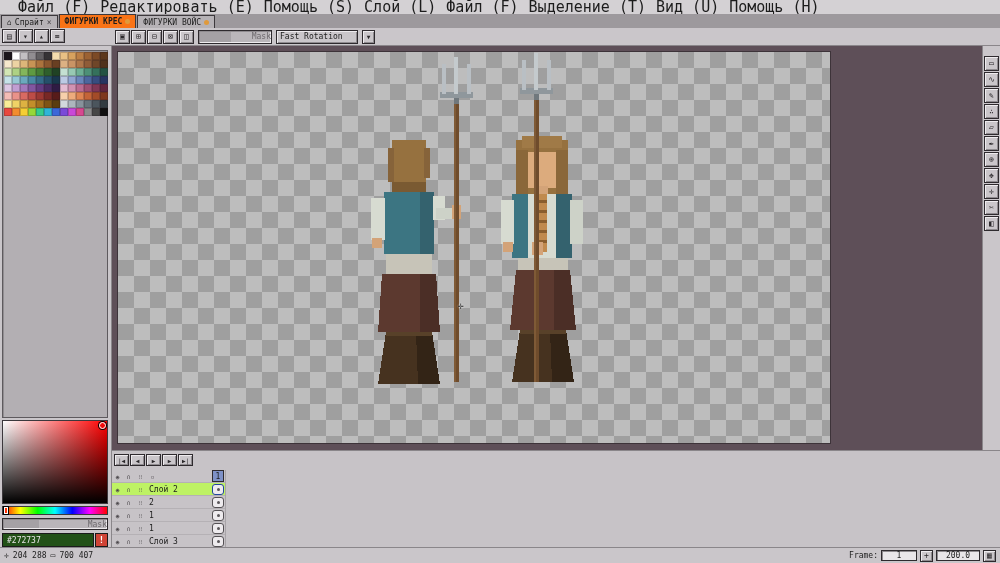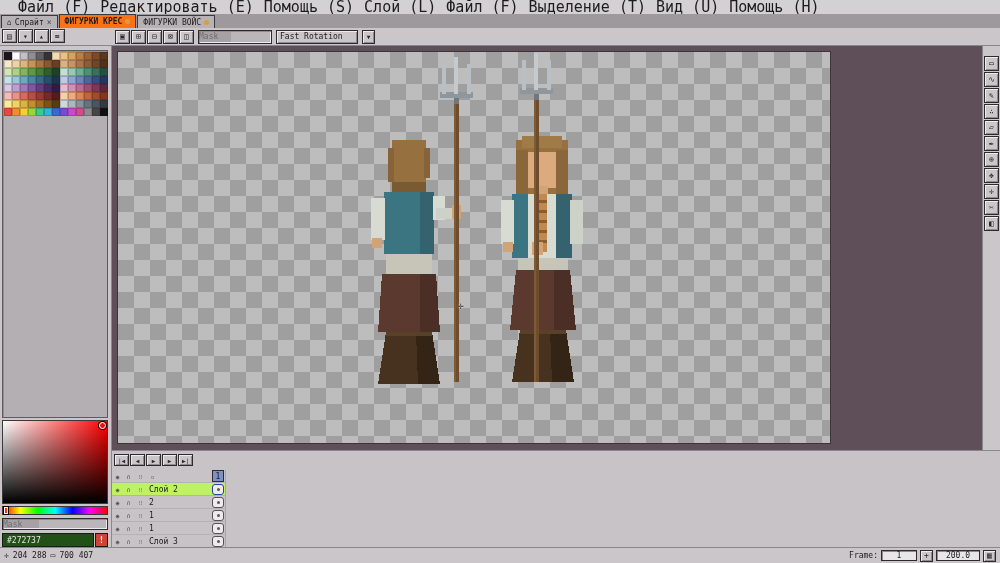--- a/index.html
+++ b/index.html
@@ -27,21 +27,21 @@
            border-bottom:1px solid #8a868a;}
   .tbtn{background:#cac6ca;border:1px solid #2e2a2e;
         box-shadow:inset 1px 1px 0 #eeebee,inset -1px -1px 0 #8f8b8f;
         display:flex;align-items:center;justify-content:center;font-size:8px;color:#2a272a;cursor:default;}
   .group{display:flex;gap:1px;}
   .group .tbtn{width:15px;height:14px;}
   #pal-buttons{position:absolute;left:2px;top:1px;}
   .tool-options{position:absolute;left:115px;top:1px;display:flex;gap:4px;align-items:center;height:15px;}
   .maskbox{border:1px solid #2e2a2e;box-shadow:inset 1px 1px 0 #8f8b8f,inset -1px -1px 0 #eeebee;
            background:linear-gradient(to right,#a5a1a5 0 45%,#bab6ba 45%);
-           display:flex;align-items:center;justify-content:flex-start;font-size:8px;color:#6e6a6e;}
+           display:flex;align-items:center;justify-content:flex-end;font-size:8px;color:#6e6a6e;}
   .maskbox.big{width:74px;height:14px;}
   .rotbox{width:82px;height:14px;border:1px solid #2e2a2e;background:#cac6ca;
           box-shadow:inset 1px 1px 0 #eeebee,inset -1px -1px 0 #8f8b8f;
           display:flex;align-items:center;padding:0 3px;font-size:8px;}
   .ddbtn{width:13px;height:14px;font-size:6px;}
 
   
   .leftpanel{position:absolute;top:46px;left:0;width:112px;height:501px;background:#cac6ca;
              border-right:1px solid #8a868a;}
   .pal-wrap{position:absolute;left:2px;top:4px;width:106px;height:368px;background:#b3afb3;

